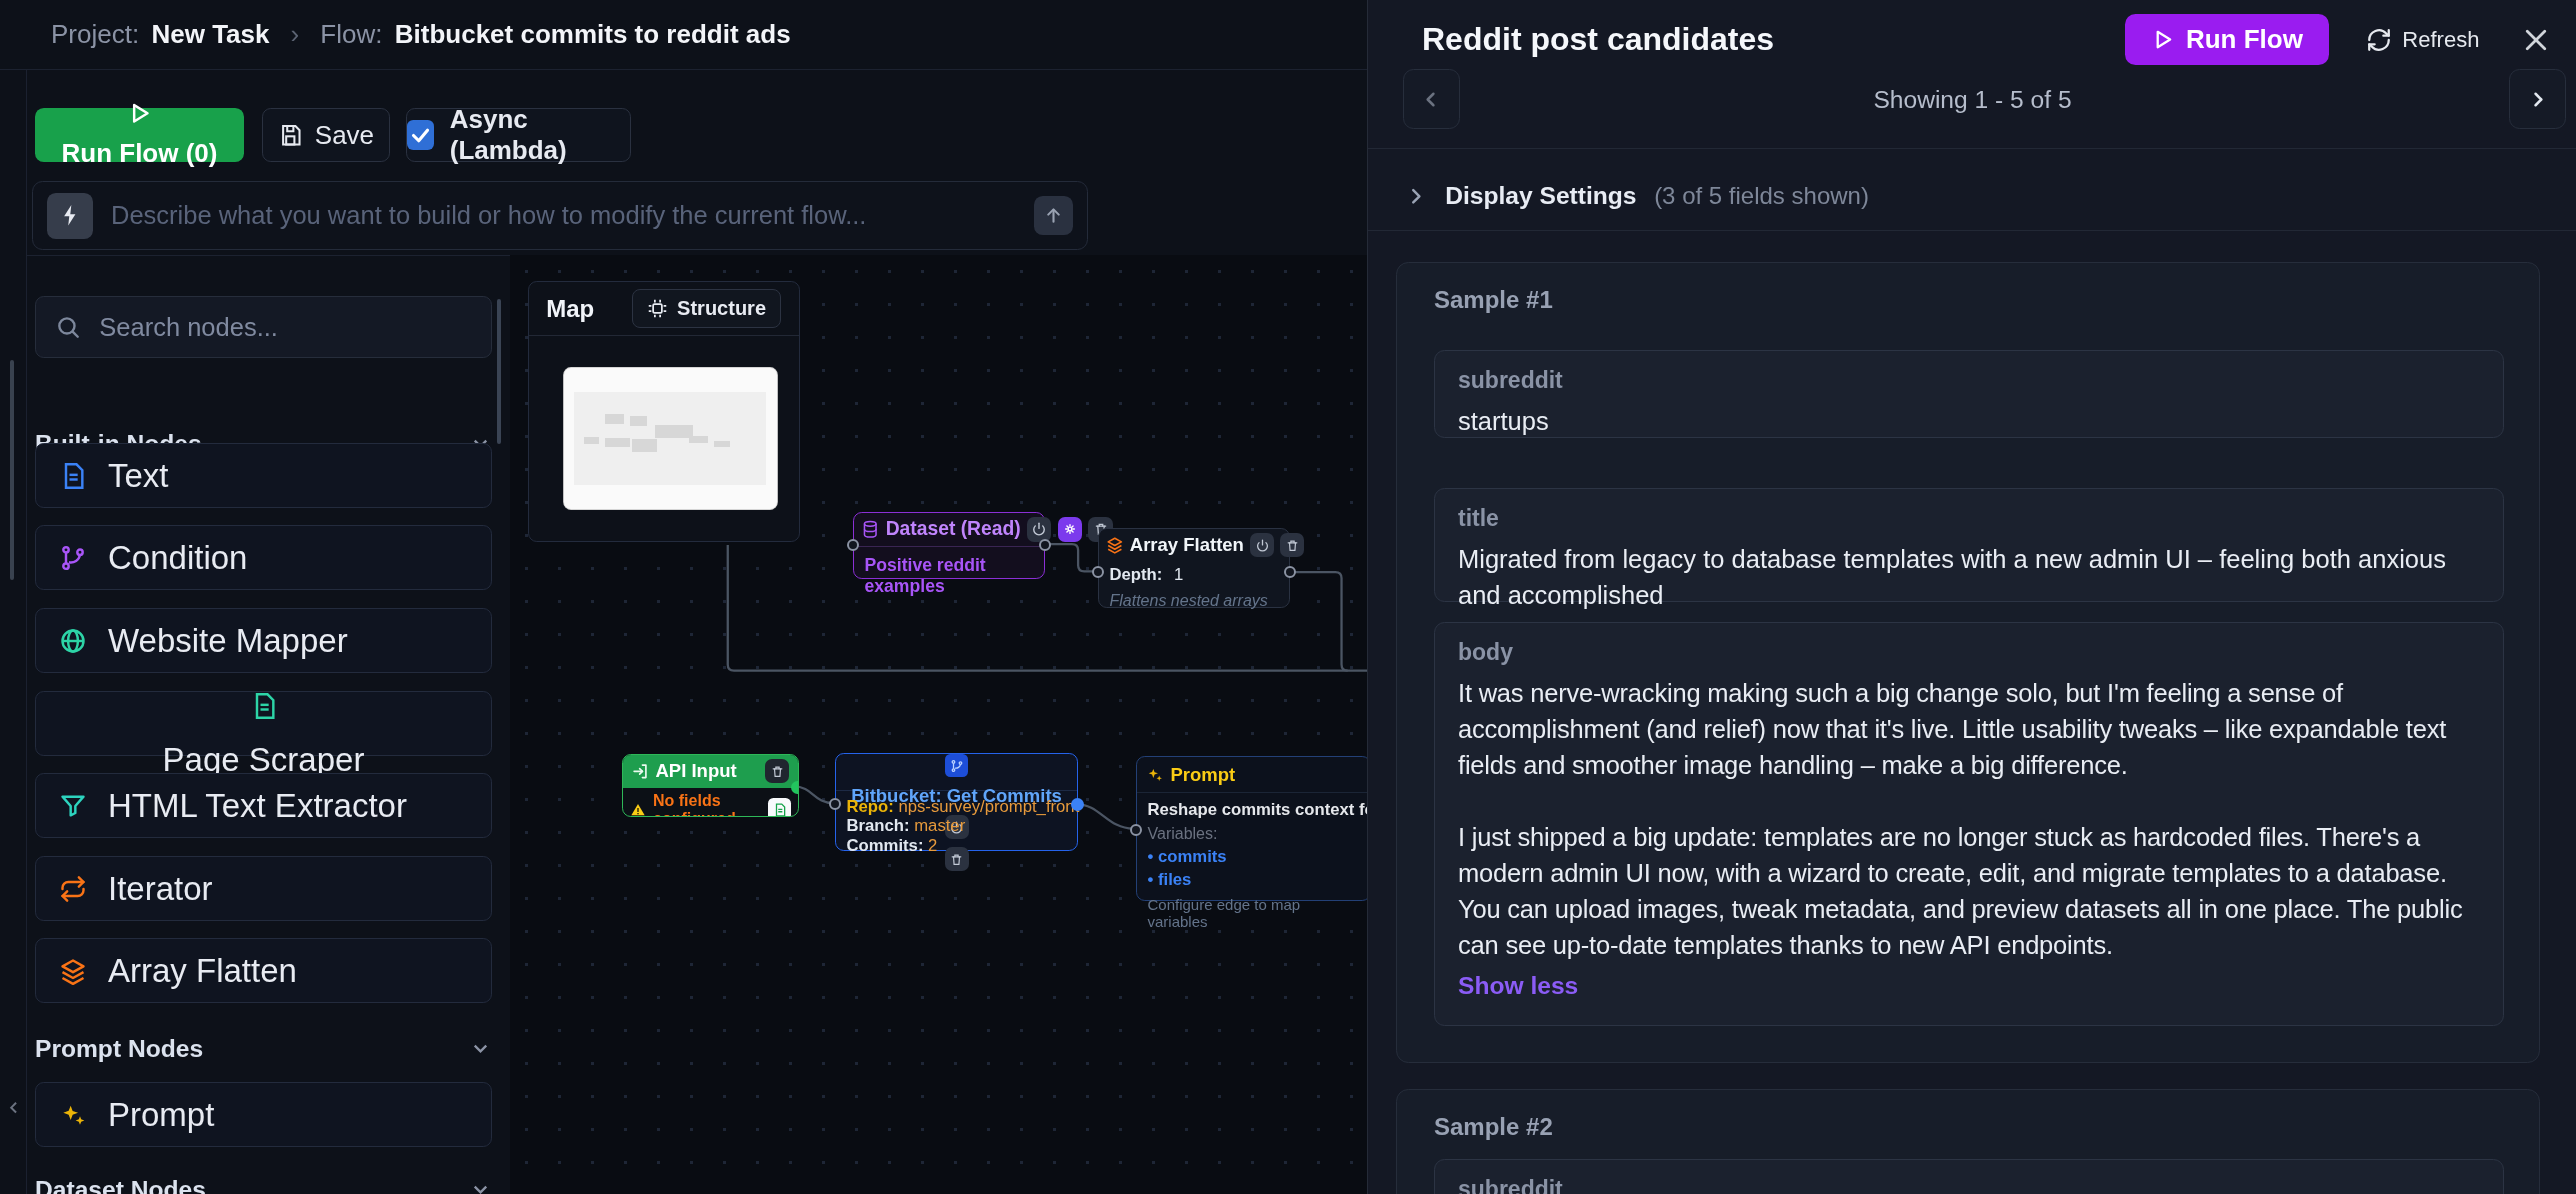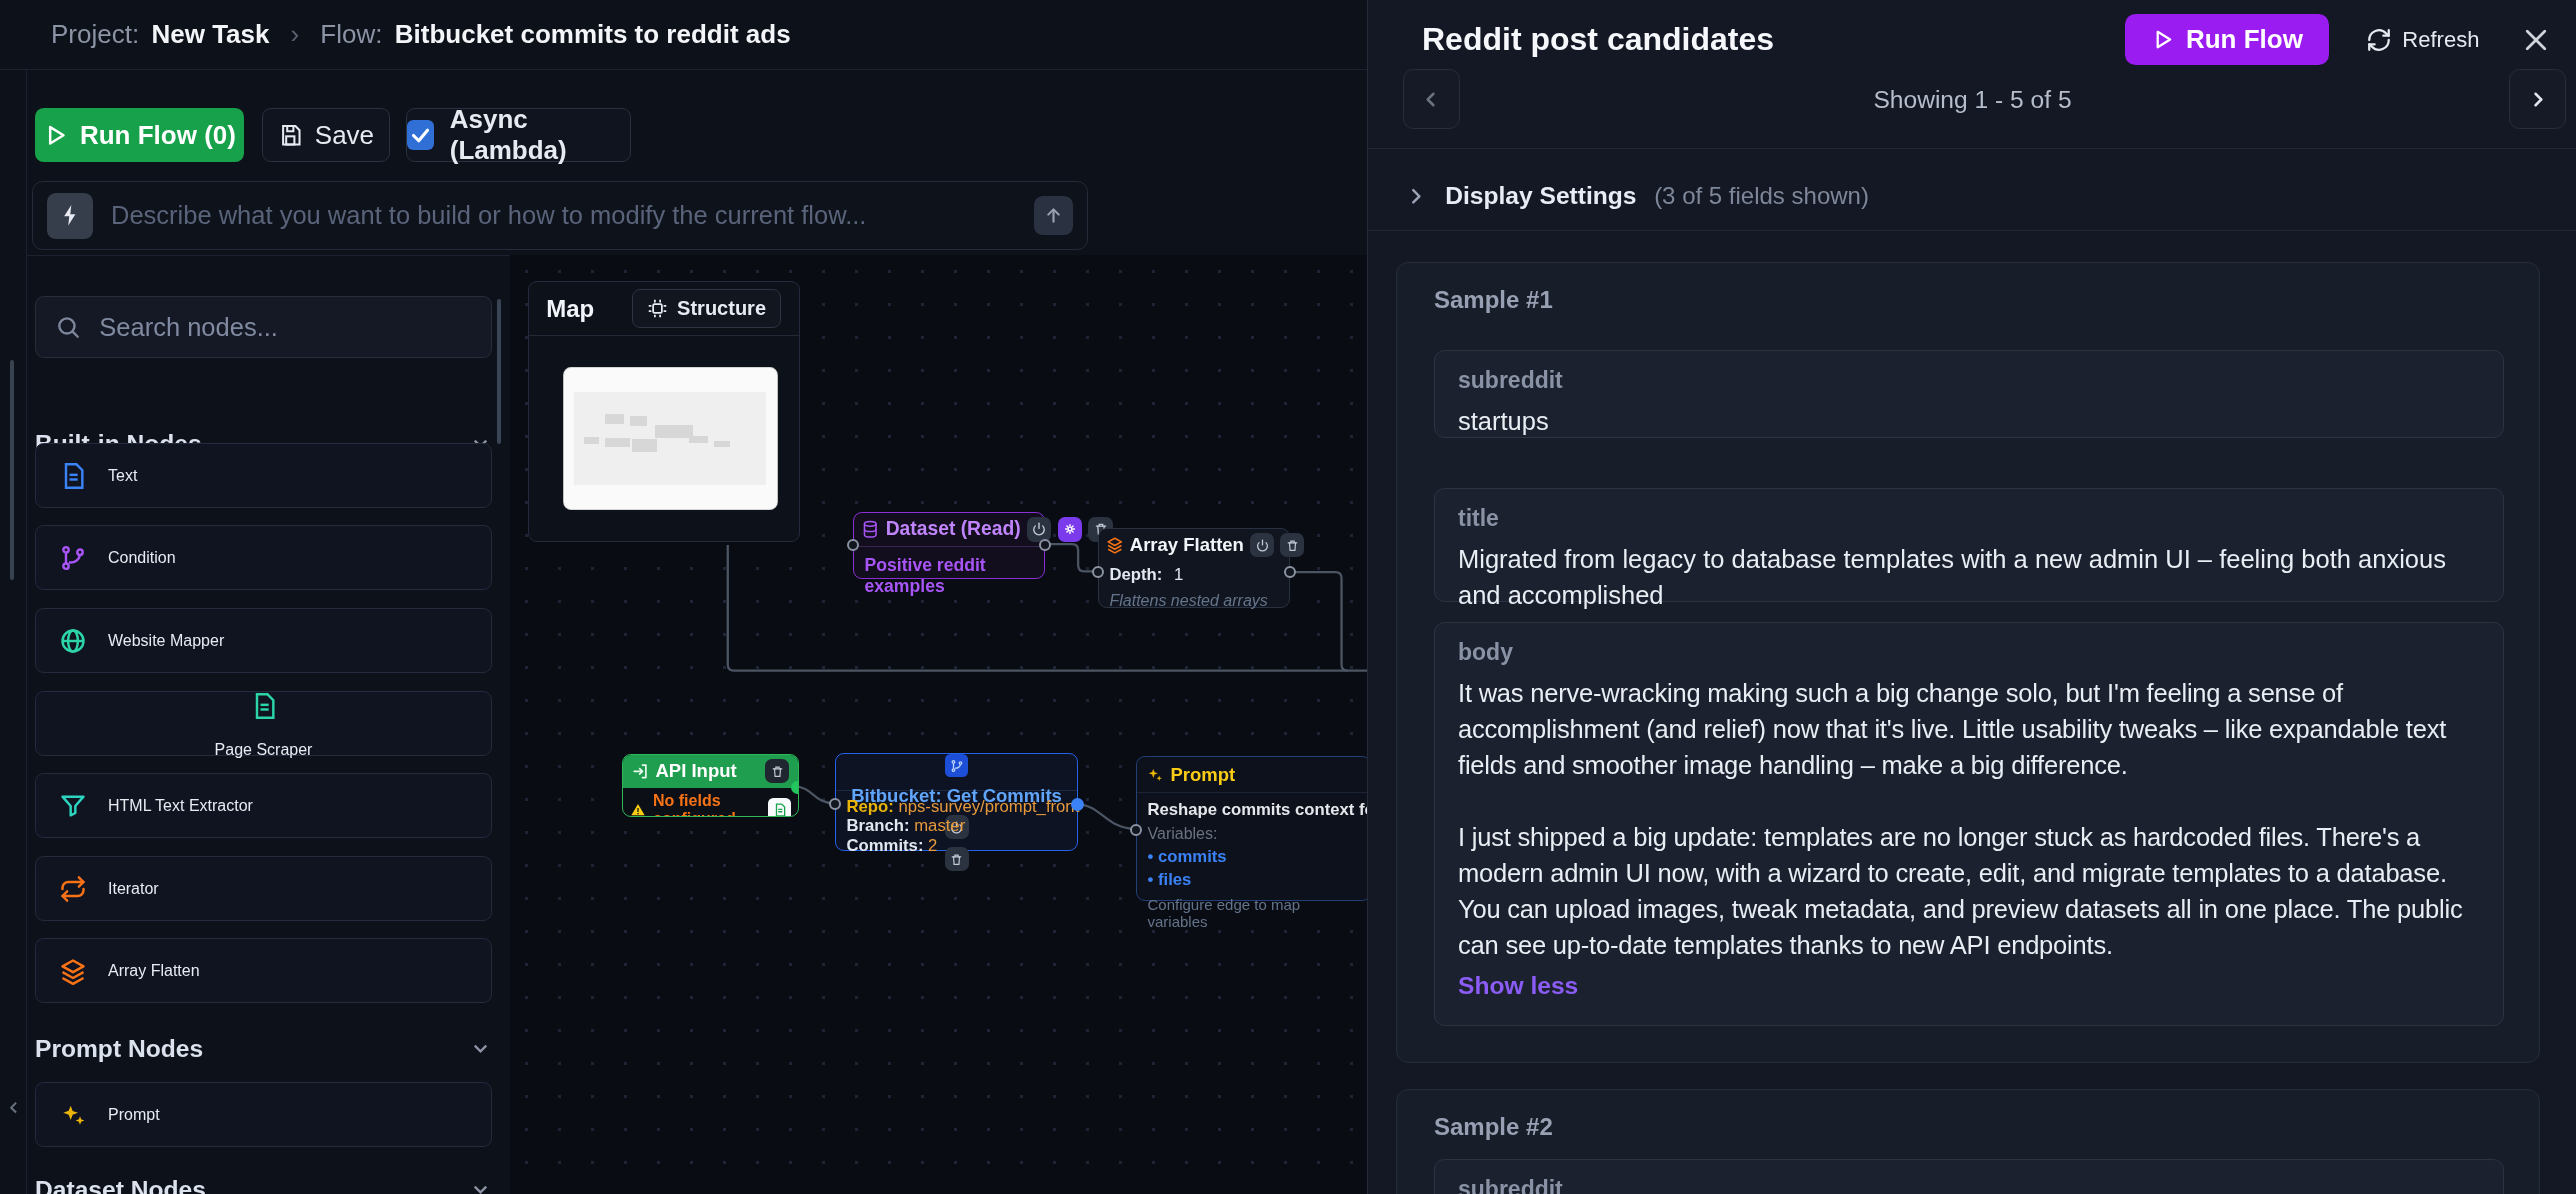--- a/index.html
+++ b/index.html
@@ -15,40 +15,40 @@
   .strong{color:#f3f5f9;font-weight:bold;}
   .crumb-sep{color:#5b6372;font-size:26px;margin:0 8.8px;}
 
   
   .left-rail{left:0;top:70px;width:26px;height:1125px;border-right:0.9px solid #1b2130;}
   .rail-thumb{position:absolute;left:9.7px;top:290px;width:4.4px;height:220px;background:#39424f;border-radius:2.6px;}
   .rail-chev{position:absolute;left:3.5px;top:1028px;color:#6b7280;}
 
   
   .btn{display:flex;align-items:center;justify-content:center;gap:12.3px;border-radius:8.8px;box-sizing:border-box;font-size:26px;cursor:pointer;}
-  .btn-green{background:#18a14b;color:#ffffff;font-weight:bold;}
+  .btn-green{background:#18a14b;color:#ffffff;font-weight:bold;flex-direction:column;}
   .btn-dark{background:#0f141e;border:0.9px solid #2a3140;color:#e7eaf1;}
   .checkbox{width:30px;height:30px;background:#2f6fd6;border-radius:6.2px;display:flex;align-items:center;justify-content:center;}
 
   
   .ai-box{left:32px;top:181px;width:1056px;height:69px;border:0.9px solid #242b3a;border-radius:10.5px;background:#0e121b;display:flex;align-items:center;padding:0 14px;box-sizing:border-box;gap:16px;}
   .bolt-chip{width:46px;height:46px;border-radius:8.8px;background:#363d4b;display:flex;align-items:center;justify-content:center;}
   .ai-input{flex:1;background:transparent;border:none;outline:none;font-size:25.5px;color:#c9cfdb;font-family:inherit;}
   .ai-input::placeholder{color:#59637a;}
   .up-btn{width:39px;height:39px;border-radius:8.8px;background:#2a3140;display:flex;align-items:center;justify-content:center;color:#9aa3b3;}
 
   .hdiv{height:0.9px;background:#1c2230;}
 
   
   .search-box{left:35px;top:296px;width:457px;height:62px;border:0.9px solid #262d3b;border-radius:8.8px;background:#141925;display:flex;align-items:center;gap:16px;padding:0 19.3px;box-sizing:border-box;}
   .search-input{flex:1;background:transparent;border:none;outline:none;font-size:25.5px;color:#c9cfdb;font-family:inherit;}
   .search-input::placeholder{color:#808aa0;}
   .sec-head{left:35px;width:457px;height:35px;display:flex;align-items:center;justify-content:space-between;font-size:24.6px;font-weight:bold;color:#dbe2ee;}
   .sec-head .chev{color:#8b93a5;}
-  .pal-item{left:35px;width:457px;height:65px;border:0.9px solid #232b3d;border-radius:8.8px;background:#0f1420;display:flex;align-items:center;gap:21px;padding:0 23px;box-sizing:border-box;font-size:16px;color:#e8ebf2;cursor:grab;}
+  .pal-item{left:35px;width:457px;height:65px;border:0.9px solid #232b3d;border-radius:8.8px;background:#0f1420;display:flex;align-items:center;gap:21px;padding:0 23px;box-sizing:border-box;font-size:33px;color:#e8ebf2;cursor:grab;}
   .side-thumb{left:497px;width:4.4px;background:#3a4454;border-radius:2.6px;}
 
   
   .canvas{left:510px;top:255px;width:857px;height:940px;background-color:#090c12;background-image:radial-gradient(#1e2636 1.9px,transparent 1.9px);background-size:33px 33px;overflow:hidden;}
   .map-panel{left:17.6px;top:26px;width:272px;height:261px;background:#0d1119;border:0.9px solid #232b3d;border-radius:8.8px;box-sizing:border-box;}
   .map-head{height:53px;display:flex;align-items:center;justify-content:space-between;padding:0 17.6px;border-bottom:0.9px solid #222835;}
   .map-title{font-size:24px;font-weight:bold;color:#f1f4f9;}
   .structure-btn{display:flex;align-items:center;gap:8.8px;border:0.9px solid #2c3342;border-radius:8px;background:#11161f;color:#e8ebf2;font-size:20px;font-weight:bold;padding:7px 14px;}
   .minimap{position:absolute;left:35px;top:86px;width:213px;height:141px;background:#fafafa;border-radius:7px;box-shadow:0 0 0 0.9px #d5d5d5;}
   .mini-inner{position:absolute;left:10.5px;top:24px;right:10.5px;bottom:24px;background:#efefef;}

